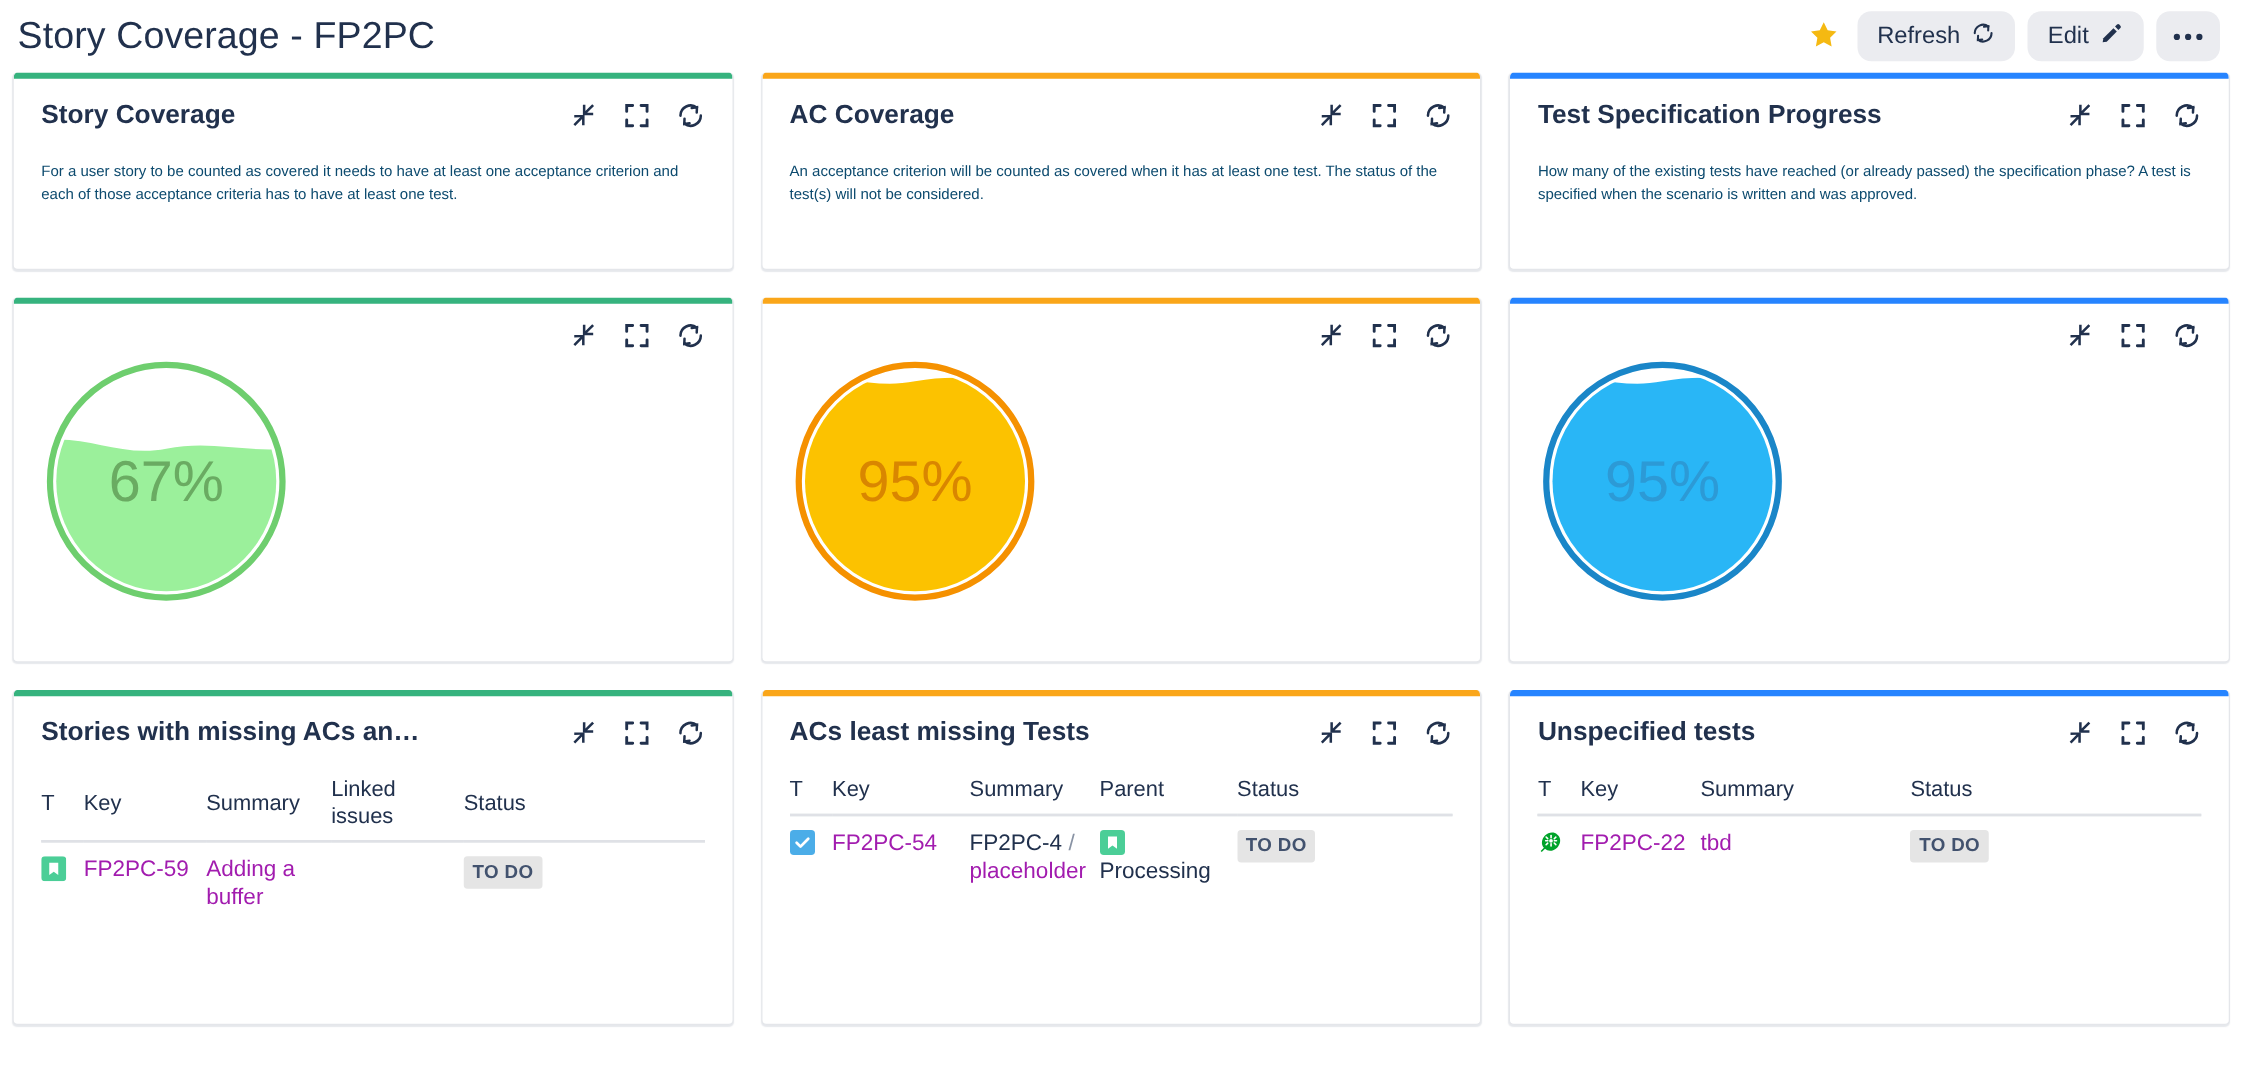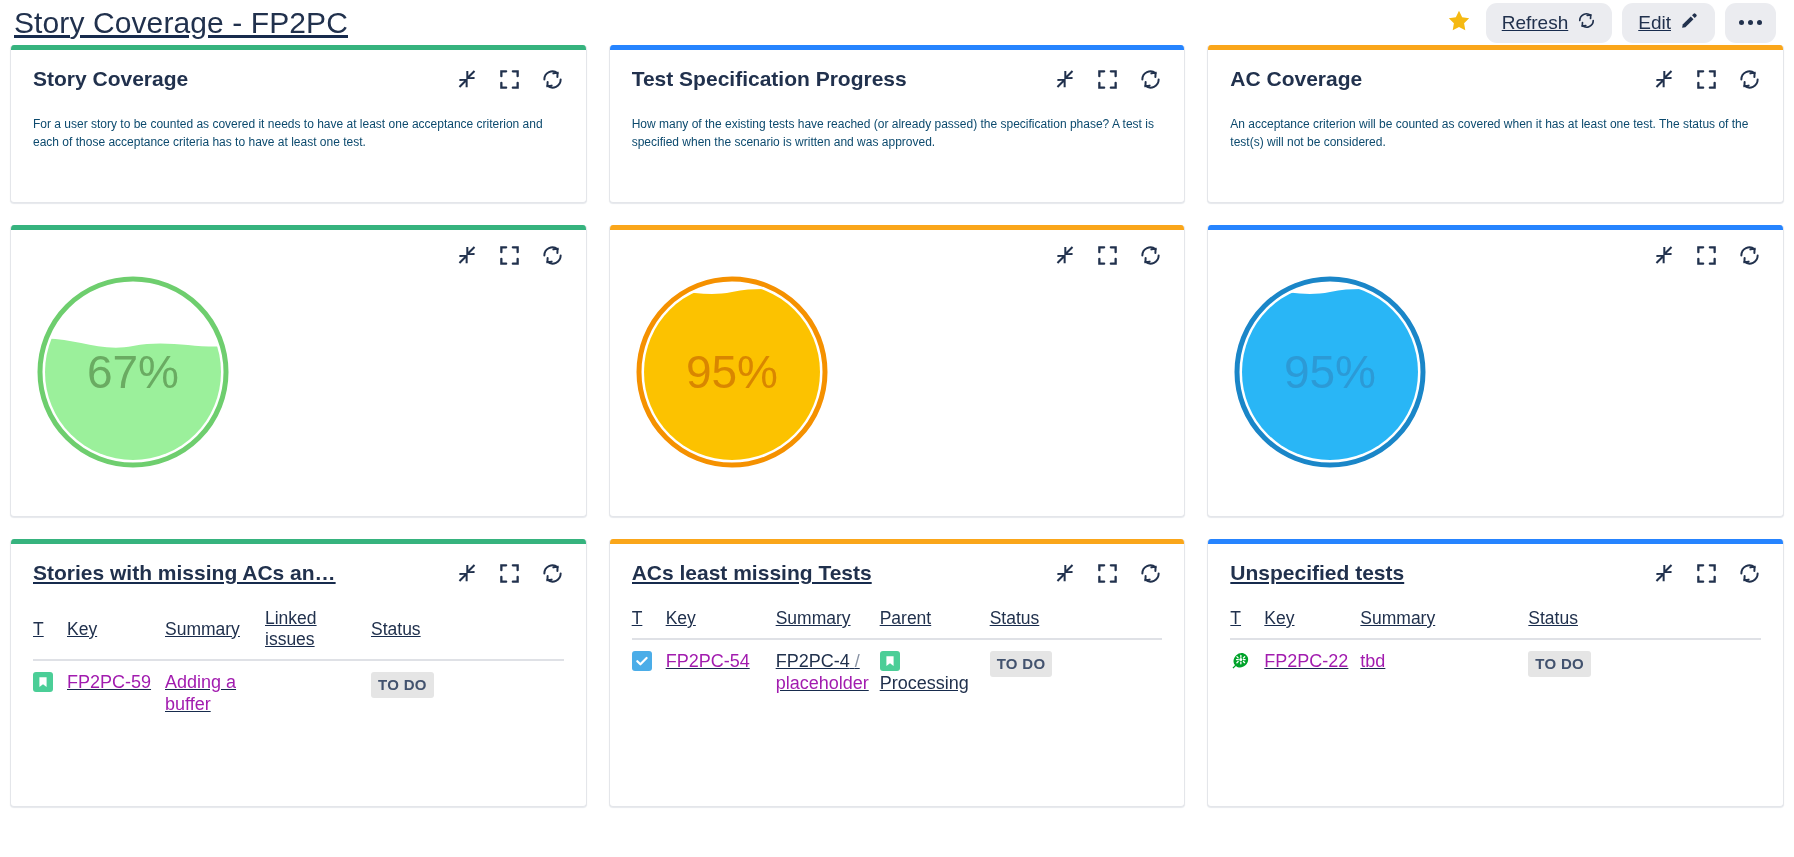--- a/index.html
+++ b/index.html
@@ -6,25 +6,24 @@
   html, body {
     width: 1794px; height: 857px;
     background: #ffffff;
     font-family: "Liberation Sans", sans-serif;
     color: #172b4d;
     overflow: hidden;
   }
 
   
   .page-header {
-    height: 45px;
+    height: 58px;
     display: flex; align-items: center;
     padding: 0 18px 0 14px;
     position: relative;
-    text-decoration: underline;
   }
   .page-title {
     font-size: 30px; font-weight: 400;
     color: #21314d; letter-spacing: 0.1px;
     white-space: nowrap;
   }
   .header-actions {
     margin-left: auto;
     display: flex; align-items: center; gap: 10px;
   }
@@ -89,21 +88,21 @@
   .row-gauge .card-body { padding: 12px 22px 0 22px; height: 100%; }
 
   .gauge-head { display: flex; justify-content: flex-end; }
   .gauge-wrap {
     display: flex; align-items: center; justify-content: flex-start;
     height: 222px; margin-top: -6px;
   }
 
   
   .row-table { height: 268px; }
-  .row-table .card-body { padding: 16px 22px 0 22px; text-decoration: underline; }
+  .row-table .card-body { padding: 16px 22px 0 22px; }
   table.issues {
     width: 100%; border-collapse: collapse;
     margin-top: 18px; table-layout: fixed;
   }
   table.issues th {
     text-align: left; font-size: 17.5px; font-weight: 400;
     color: #21314d; padding: 0 8px 9px 0;
     border-bottom: 2px solid #dfe1e6;
   }
   table.issues td {
@@ -198,20 +197,54 @@
                 <path d="M17.1 9.4l.2-4.4-4.4.6"></path>
               </svg>
           </span>
         </div>
       </div>
       <div class="card-desc">For a user story to be counted as covered it needs to have at least one acceptance criterion and each of those acceptance criteria has to have at least one test.</div>
     </div>
   </div>
 
   <div class="card">
+    <span class="card-accent" style="background:#faa61a"></span>
+    <div class="card-body">
+      <div class="card-head">
+        <div class="card-title">AC Coverage</div>
+        <div class="card-tools">
+          <span class="tool">
+            <svg width="23" height="23" viewBox="0 0 24 24" fill="#21314d">
+                <path d="M10.6 13.4L4.9 19.1l1.5 1.5 5.7-5.7V20h2.1v-8.6H5.6v2.1z" transform="translate(-1,0)"></path>
+                <path d="M13.4 10.6l5.7-5.7-1.5-1.5-5.7 5.7V4h-2.1v8.6h8.6v-2.1z" transform="translate(2,-1)"></path>
+              </svg>
+          </span>
+          <span class="tool">
+            <svg width="23" height="23" viewBox="0 0 24 24" fill="none" stroke="#21314d" stroke-width="2.4" stroke-linecap="round">
+                <path d="M3.5 8.5v-5h5"></path>
+                <path d="M15.5 3.5h5v5"></path>
+                <path d="M20.5 15.5v5h-5"></path>
+                <path d="M8.5 20.5h-5v-5"></path>
+              </svg>
+          </span>
+          <span class="tool">
+            <svg width="23" height="23" viewBox="0 0 24 24" fill="none" stroke="#21314d" stroke-width="2.1" stroke-linecap="round">
+                <path d="M20.5 12a8.5 8.5 0 0 1-13.8 6.6"></path>
+                <path d="M3.5 12a8.5 8.5 0 0 1 13.8-6.6"></path>
+                <path d="M6.9 14.6l-.2 4.4 4.4-.6"></path>
+                <path d="M17.1 9.4l.2-4.4-4.4.6"></path>
+              </svg>
+          </span>
+        </div>
+      </div>
+      <div class="card-desc">An acceptance criterion will be counted as covered when it has at least one test. The status of the test(s) will not be considered.</div>
+    </div>
+  </div>
+
+  <div class="card">
     <span class="card-accent" style="background:#2684ff"></span>
     <div class="card-body">
       <div class="card-head">
         <div class="card-title">Test Specification Progress</div>
         <div class="card-tools">
           <span class="tool">
             <svg width="23" height="23" viewBox="0 0 24 24" fill="#21314d">
                 <path d="M10.6 13.4L4.9 19.1l1.5 1.5 5.7-5.7V20h2.1v-8.6H5.6v2.1z" transform="translate(-1,0)"></path>
                 <path d="M13.4 10.6l5.7-5.7-1.5-1.5-5.7 5.7V4h-2.1v8.6h8.6v-2.1z" transform="translate(2,-1)"></path>
               </svg>
@@ -228,54 +261,20 @@
             <svg width="23" height="23" viewBox="0 0 24 24" fill="none" stroke="#21314d" stroke-width="2.1" stroke-linecap="round">
                 <path d="M20.5 12a8.5 8.5 0 0 1-13.8 6.6"></path>
                 <path d="M3.5 12a8.5 8.5 0 0 1 13.8-6.6"></path>
                 <path d="M6.9 14.6l-.2 4.4 4.4-.6"></path>
                 <path d="M17.1 9.4l.2-4.4-4.4.6"></path>
               </svg>
           </span>
         </div>
       </div>
       <div class="card-desc">How many of the existing tests have reached (or already passed) the specification phase? A test is specified when the scenario is written and was approved.</div>
-    </div>
-  </div>
-
-  <div class="card">
-    <span class="card-accent" style="background:#faa61a"></span>
-    <div class="card-body">
-      <div class="card-head">
-        <div class="card-title">AC Coverage</div>
-        <div class="card-tools">
-          <span class="tool">
-            <svg width="23" height="23" viewBox="0 0 24 24" fill="#21314d">
-                <path d="M10.6 13.4L4.9 19.1l1.5 1.5 5.7-5.7V20h2.1v-8.6H5.6v2.1z" transform="translate(-1,0)"></path>
-                <path d="M13.4 10.6l5.7-5.7-1.5-1.5-5.7 5.7V4h-2.1v8.6h8.6v-2.1z" transform="translate(2,-1)"></path>
-              </svg>
-          </span>
-          <span class="tool">
-            <svg width="23" height="23" viewBox="0 0 24 24" fill="none" stroke="#21314d" stroke-width="2.4" stroke-linecap="round">
-                <path d="M3.5 8.5v-5h5"></path>
-                <path d="M15.5 3.5h5v5"></path>
-                <path d="M20.5 15.5v5h-5"></path>
-                <path d="M8.5 20.5h-5v-5"></path>
-              </svg>
-          </span>
-          <span class="tool">
-            <svg width="23" height="23" viewBox="0 0 24 24" fill="none" stroke="#21314d" stroke-width="2.1" stroke-linecap="round">
-                <path d="M20.5 12a8.5 8.5 0 0 1-13.8 6.6"></path>
-                <path d="M3.5 12a8.5 8.5 0 0 1 13.8-6.6"></path>
-                <path d="M6.9 14.6l-.2 4.4 4.4-.6"></path>
-                <path d="M17.1 9.4l.2-4.4-4.4.6"></path>
-              </svg>
-          </span>
-        </div>
-      </div>
-      <div class="card-desc">An acceptance criterion will be counted as covered when it has at least one test. The status of the test(s) will not be considered.</div>
     </div>
   </div>
 </div>
 
 <div class="grid row-gauge" style="margin-top:22px">
 
   <div class="card">
     <span class="card-accent" style="background:#36b37e"></span>
     <div class="card-body">
       <div class="gauge-head">

